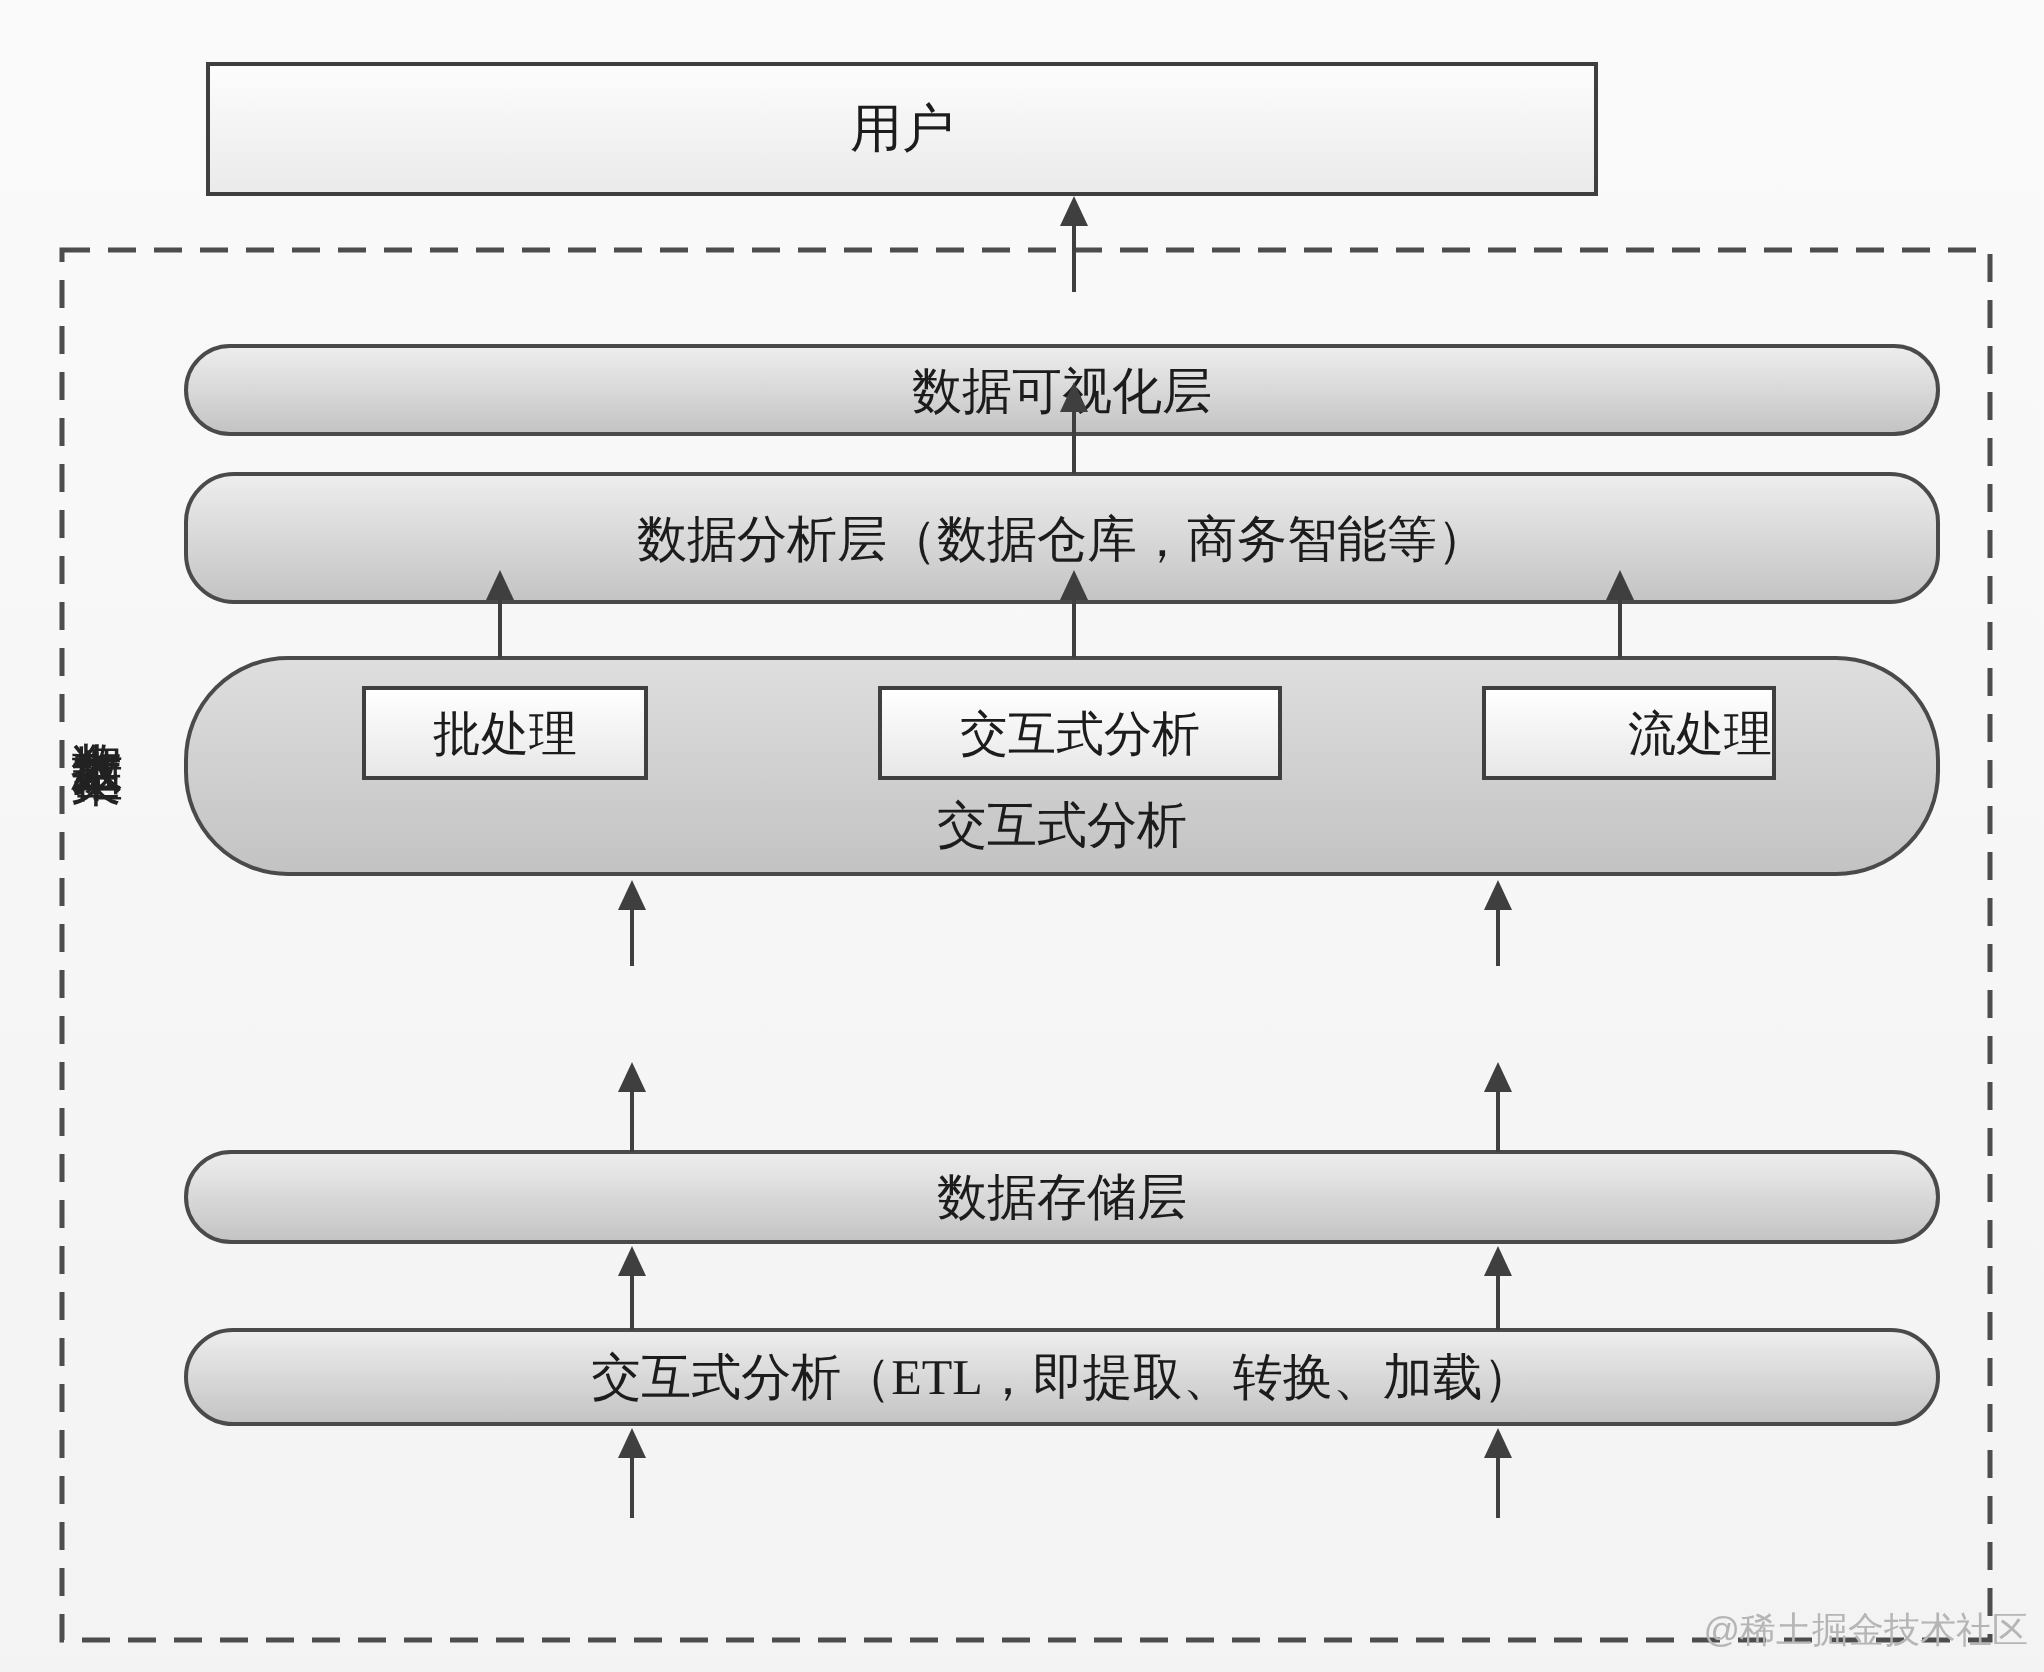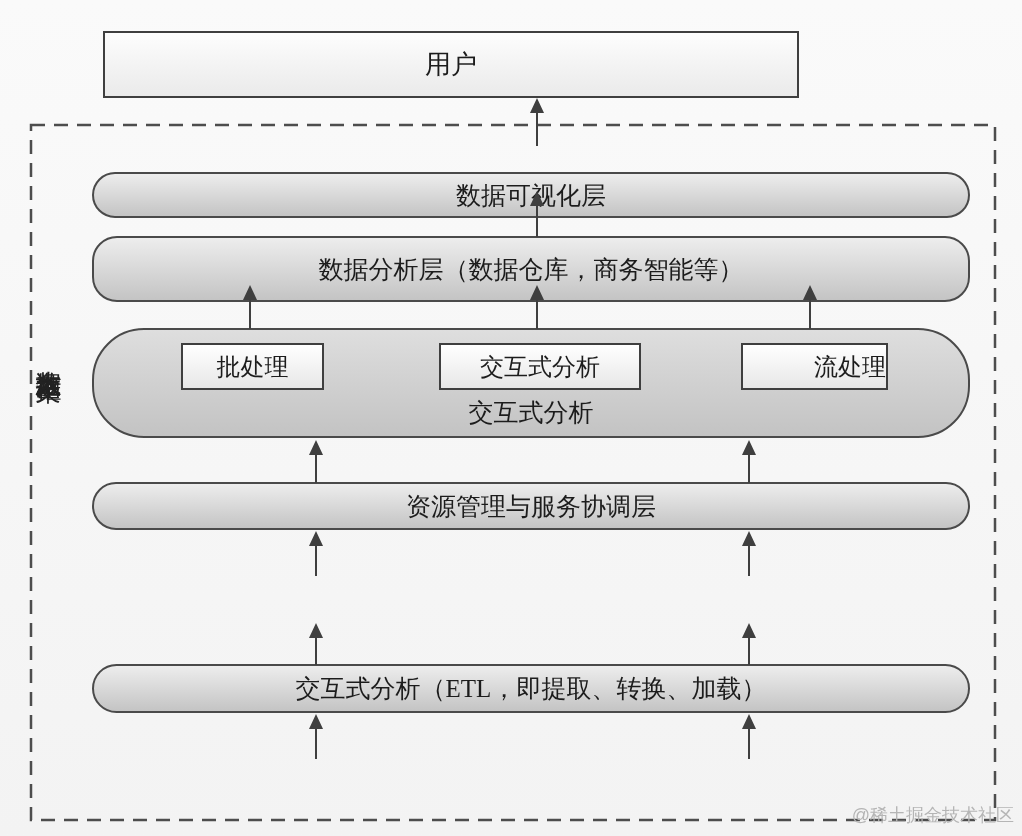--- a/index.html
+++ b/index.html
@@ -149,24 +149,24 @@
     </div>
     <div class="engine-box engine-interactive">
       <span>交互式分析</span>
     </div>
     <div class="engine-box engine-stream">
       <span>流处理</span>
     </div>
     <div class="compute-label">交互式分析</div>
   </div>
 
-  <div class="pill pill-resource">
-    <span>资源管理与服务协调层</span>
-  </div>
-
+
+  <div class="pill pill-storage">
+    <span>数据存储层</span>
+  </div>
 
   <div class="pill pill-collection">
     <span>交互式分析（ETL，即提取、转换、加载）</span>
   </div>
 
 
   <div class="arrow" style="left:530px;top:98px;height:48px">
       <div class="head"></div>
       <div class="shaft"></div>
     </div>

